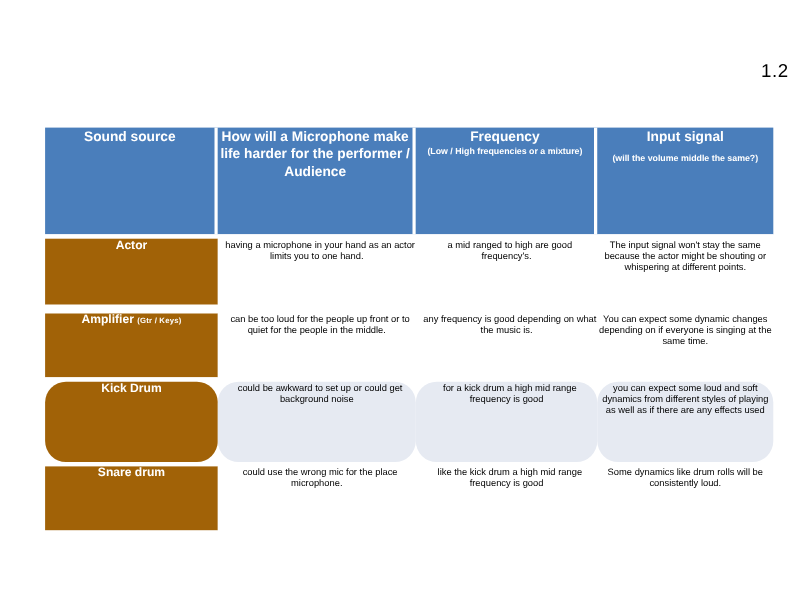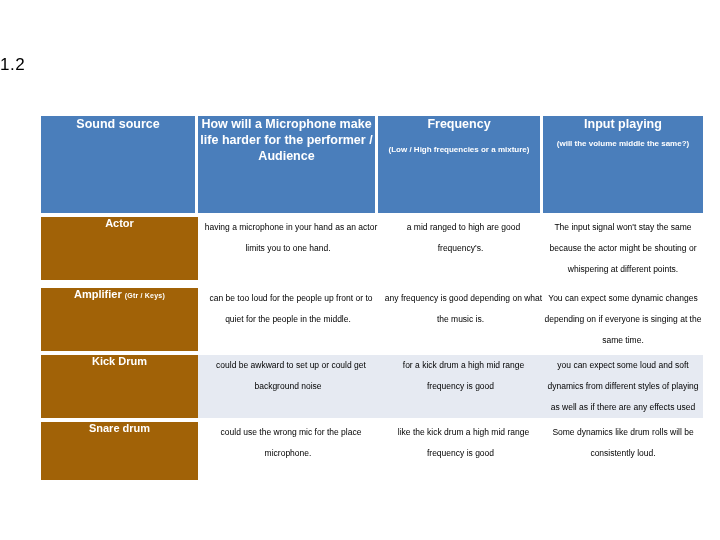--- a/index.html
+++ b/index.html
@@ -20,21 +20,21 @@
     height: 540px;
     background: #ffffff;
     box-sizing: border-box;
   }
 
   .slide-title {
     position: absolute;
     top: 55px;
     left: 0;
     width: 717px;
-    text-align: left;
+    text-align: right;
     font-size: 17px;
     color: #000000;
     font-family: "Liberation Sans", sans-serif;
     letter-spacing: 0.5px;
   }
 
   .table-wrap {
     position: absolute;
     left: 41px;
     top: 116px;
@@ -76,21 +76,21 @@
     font-size: 12.5px;
     font-weight: bold;
     line-height: 16px;
     display: block;
   }
   .hdr-sub {
     display: block;
     font-size: 8px;
     font-weight: bold;
     line-height: 11px;
-    margin-top: 12px;
+    margin-top: 0;
   }
   .hdr-sub.gap {
     margin-top: 6px;
   }
 
   
   .row-spacer td {
     height: 4px;
     background: #ffffff;
     padding: 0;
@@ -107,37 +107,37 @@
   }
   .lbl-cell .sub {
     font-size: 7px;
     font-weight: bold;
     letter-spacing: 0.2px;
   }
 
   .txt-cell {
     font-size: 8.5px;
     color: #000000;
-    line-height: 21px;
+    line-height: 10px;
     padding: 8px 7px 6px 7px;
     box-sizing: border-box;
     border-right: 2px solid #ffffff;
   }
   .txt-cell:last-child { border-right: 0; }
 
   .txt-cell.indent { text-indent: 6px; }
 
   
   .band-light td.txt-cell { background: #ffffff; }
   .band-tint  td.txt-cell { background: #e6eaf2; }
 
   .r1 td { height: 60px; }
   .r2 td { height: 58px; }
   .r3 td { height: 58px; }
-  .r4 td { height: 58px; }
+  .r4 td { height: 73px; border-radius: 19px; }
   .r5 td { height: 58px; }
 
   .r5 .lbl-cell { padding-bottom: 42px; }
 </style>
 </head>
 <body>
 
 <div class="slide">
 
   <div class="slide-title">1.2</div>
@@ -157,21 +157,21 @@
             <span class="hdr-main">Sound source</span>
           </td>
           <td class="hdr-cell spacer-right">
             <span class="hdr-main">How will a Microphone make life harder for the performer / Audience</span>
           </td>
           <td class="hdr-cell spacer-right">
             <span class="hdr-main">Frequency</span>
             <span class="hdr-sub">(Low / High frequencies or  a mixture)</span>
           </td>
           <td class="hdr-cell">
-            <span class="hdr-main">Input playing</span>
+            <span class="hdr-main">Input signal</span>
             <span class="hdr-sub gap">(will the volume middle the same?)</span>
           </td>
         </tr>
 
         <tr class="row-spacer">
           <td></td>
           <td></td>
           <td></td>
           <td></td>
         </tr>

